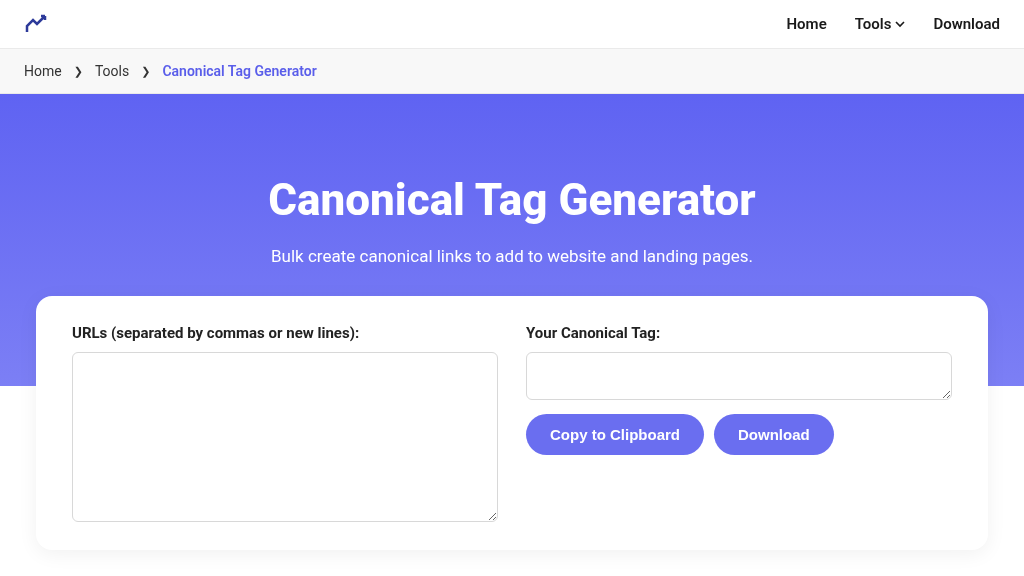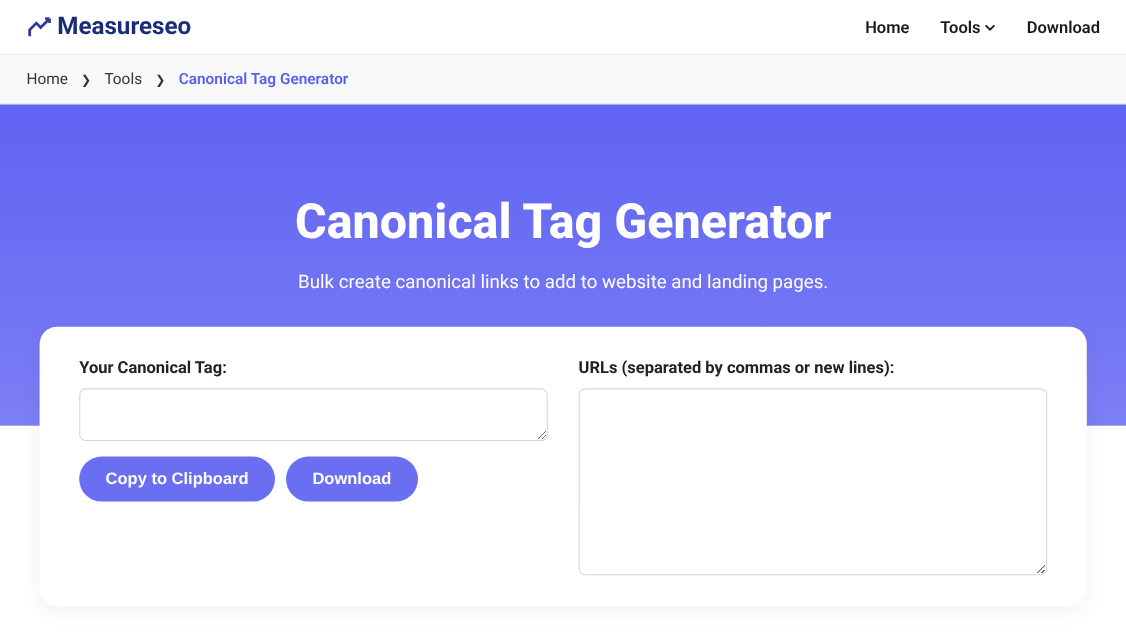--- a/index.html
+++ b/index.html
@@ -31,21 +31,20 @@
   </style>
 </head>
 <body>
 
 <div class="header">
   <div class="logo">
     <svg class="logo-icon" viewBox="0 0 24 24" fill="none">
       <path d="M3 20 L3 14 L9 8 L13 12 L21 4" stroke="#2d3a9a" stroke-width="2.5" fill="none"></path>
       <path d="M21 4 L17 4 M21 4 L21 8" stroke="#2d3a9a" stroke-width="2.5"></path>
     </svg>
-    <span>Measureseo</span>
   </div>
   <nav class="nav">
     <div class="nav-item">Home</div>
     <div class="nav-item">
       <span>Tools</span>
       <svg width="10" height="10" viewBox="0 0 10 10">
           <path d="M1 3 L5 7 L9 3" stroke="#1a1a1a" stroke-width="1.6" fill="none"></path>
         </svg>
     </div>
     <div class="nav-item">Download</div>
@@ -60,24 +59,24 @@
   <span class="breadcrumb-current">Canonical Tag Generator</span>
 </div>
 
 <div class="hero">
   <h1 class="hero-title">Canonical Tag Generator</h1>
   <p class="hero-subtitle">Bulk create canonical links to add to website and landing pages.</p>
 </div>
 
 <div class="card">
   <div class="col">
+    <label class="label">URLs (separated by commas or new lines):</label>
+    <textarea class="textarea textarea-left" value="" style=""></textarea>
+  </div>
+  <div class="col">
     <label class="label">Your Canonical Tag:</label>
     <textarea class="textarea textarea-right" value="" style=""></textarea>
     <div class="button-row">
       <button class="btn">Copy to Clipboard</button>
       <button class="btn">Download</button>
     </div>
   </div>
-  <div class="col">
-    <label class="label">URLs (separated by commas or new lines):</label>
-    <textarea class="textarea textarea-left" value="" style=""></textarea>
-  </div>
 </div>
 
 </body></html>

